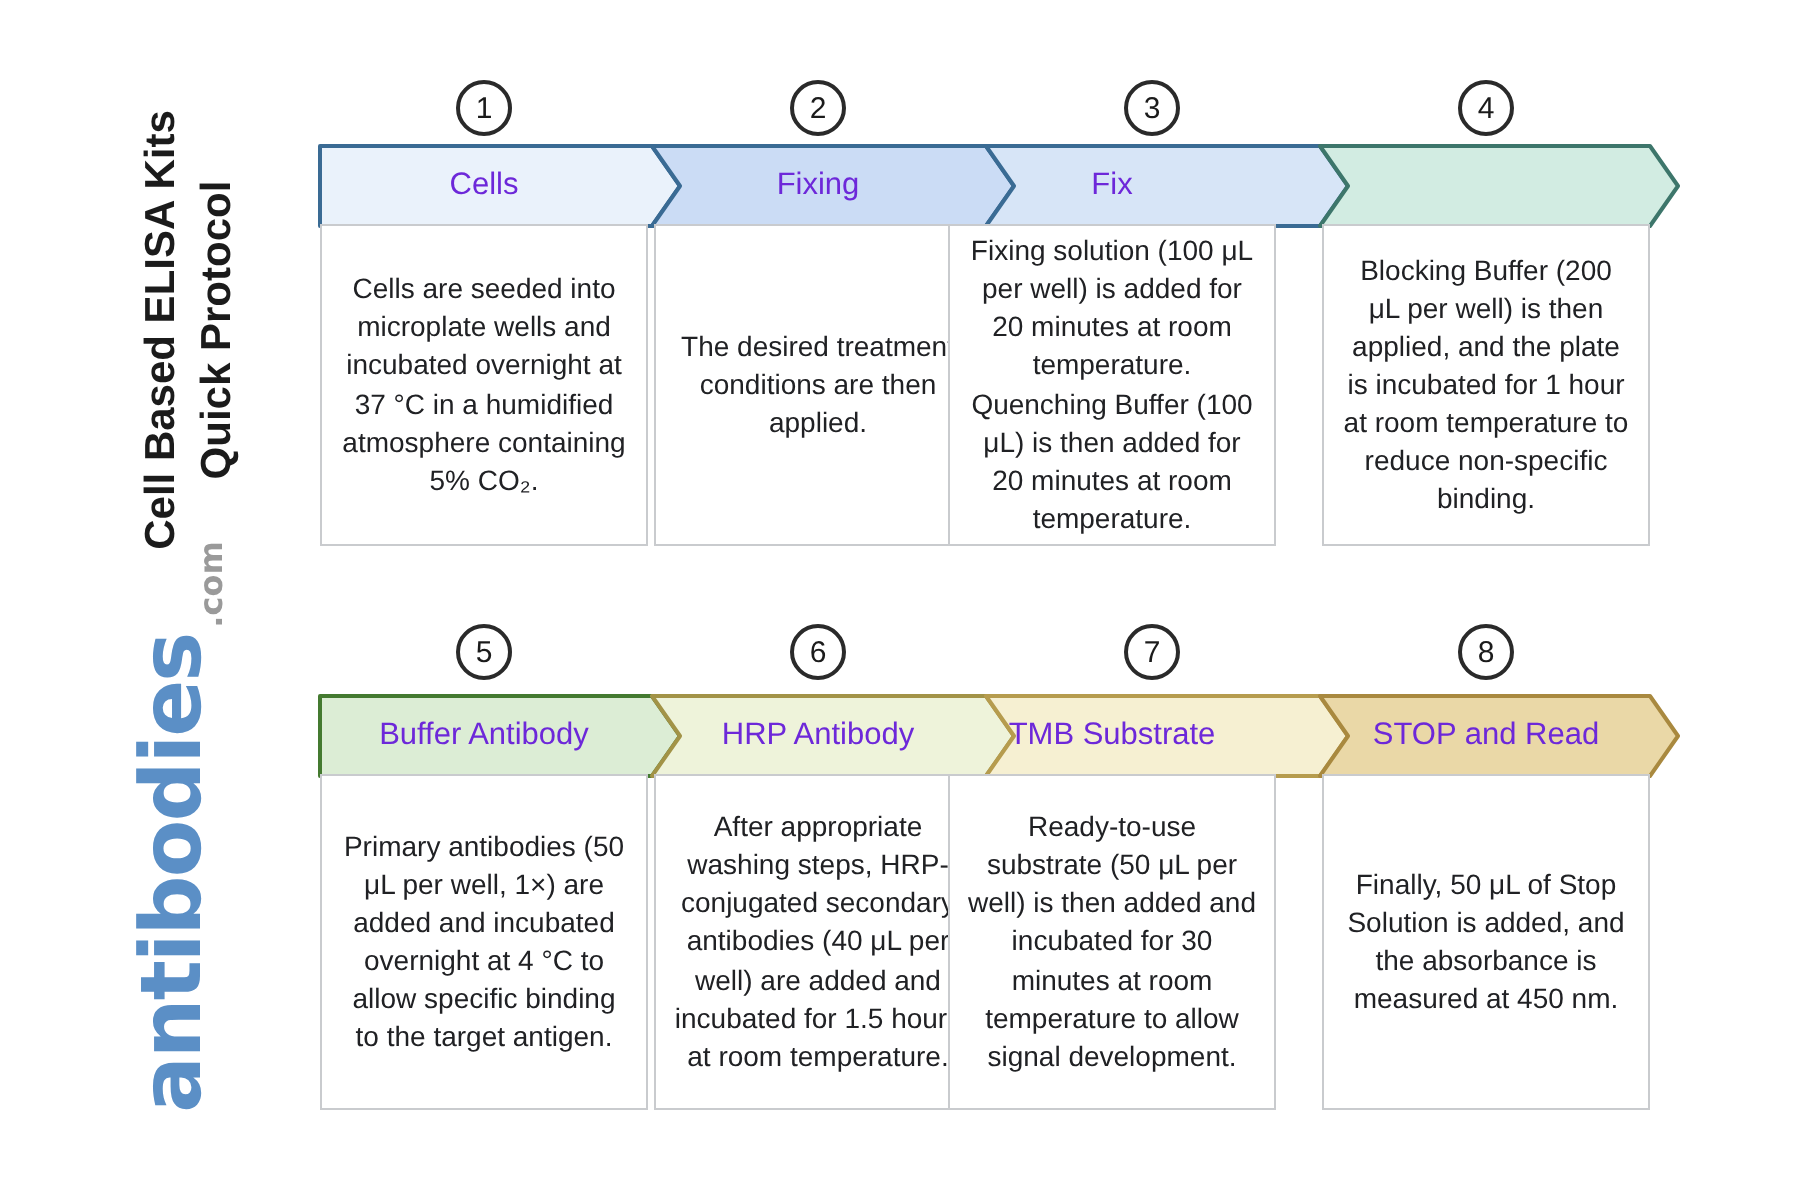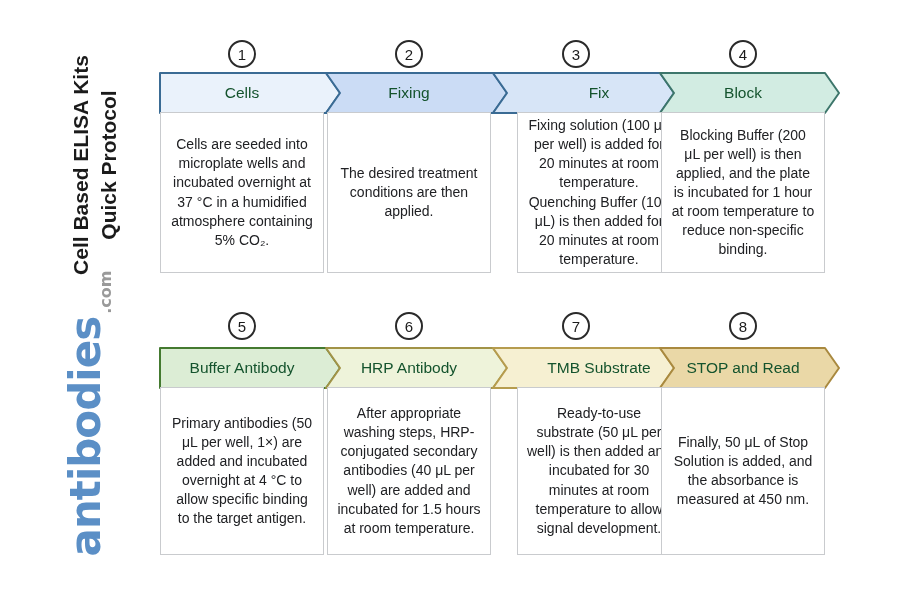--- a/index.html
+++ b/index.html
@@ -14,30 +14,30 @@
   .brand-name{font-family:"DejaVu Sans",sans-serif;font-weight:bold;font-size:42px;letter-spacing:-1px;}
   .brand-tld{font-family:"DejaVu Sans",sans-serif;font-weight:bold;font-size:16px;position:relative;top:20px;left:3px;}
   .step-circle{
     position:absolute;width:28px;height:28px;border:2px solid #2a2a2a;border-radius:50%;
     background:#fff;display:flex;align-items:center;justify-content:center;
     font-size:15px;color:#1b1b1b;box-sizing:border-box;
   }
   .banner-svg{position:absolute;left:159px;width:682px;height:42px;}
   .banner-label{
     position:absolute;width:164px;height:39px;display:flex;align-items:center;justify-content:center;
-    font-size:15.5px;color:#14532d;
+    font-size:15.5px;color:#6d28d9;
   }
   .desc-box{
     position:absolute;width:164px;border:1.5px solid #c9cbce;background:#fff;box-sizing:border-box;
     display:flex;align-items:center;justify-content:center;text-align:center;
     font-size:14px;line-height:1.36;color:#202124;padding:6px 9px;
   }
   .row1-label{top:73px;}  .row2-label{top:348px;}
   .row1-box{top:112px;height:161px;} .row2-box{top:387px;height:168px;}
-  .col0{left:160px;} .col1{left:327px;} .col2{left:517px;} .col3{left:661px;}
+  .col0{left:160px;} .col1{left:327px;} .col2{left:474px;} .col3{left:661px;}
 </style>
 </head>
 <body>
 
 <div class="canvas">
 
   <div class="rot side-title">
     <div>Cell Based ELISA Kits</div>
     <div>Quick Protocol</div>
   </div>
@@ -63,21 +63,20 @@
   <svg class="banner-svg" style="top:72px" viewBox="0 0 682 42">
     <polygon points="1,1 167,1 181,21 167,41 1,41" stroke-width="2" stroke-linejoin="round" fill="#eaf2fb" stroke="#3a6b94"></polygon>
     <polygon points="167,1 334,1 348,21 334,41 167,41 181,21" stroke-width="2" stroke-linejoin="round" fill="#cbdcf5" stroke="#3a6b94"></polygon>
     <polygon points="334,1 501,1 515,21 501,41 334,41 348,21" stroke-width="2" stroke-linejoin="round" fill="#d7e5f7" stroke="#3a6b94"></polygon>
     <polygon points="501,1 666,1 680,21 666,41 501,41 515,21" stroke-width="2" stroke-linejoin="round" fill="#d2ece2" stroke="#3d766b"></polygon>
   </svg>
 
   <div class="banner-label row1-label col0">Cells</div>
   <div class="banner-label row1-label col1">Fixing</div>
   <div class="banner-label row1-label col2">Fix</div>
-  <div class="banner-label row1-label col3">Block</div>
 
   <div class="desc-box row1-box col0">
       <span>Cells are seeded into microplate wells and incubated overnight at 37 °C in a humidified atmosphere containing 5% CO₂.</span>
     </div>
   <div class="desc-box row1-box col1">
       <span>The desired treatment conditions are then applied.</span>
     </div>
   <div class="desc-box row1-box col2">
       <span>Fixing solution (100 μL per well) is added for 20 minutes at room temperature. Quenching Buffer (100 μL) is then added for 20 minutes at room temperature.</span>
     </div>

